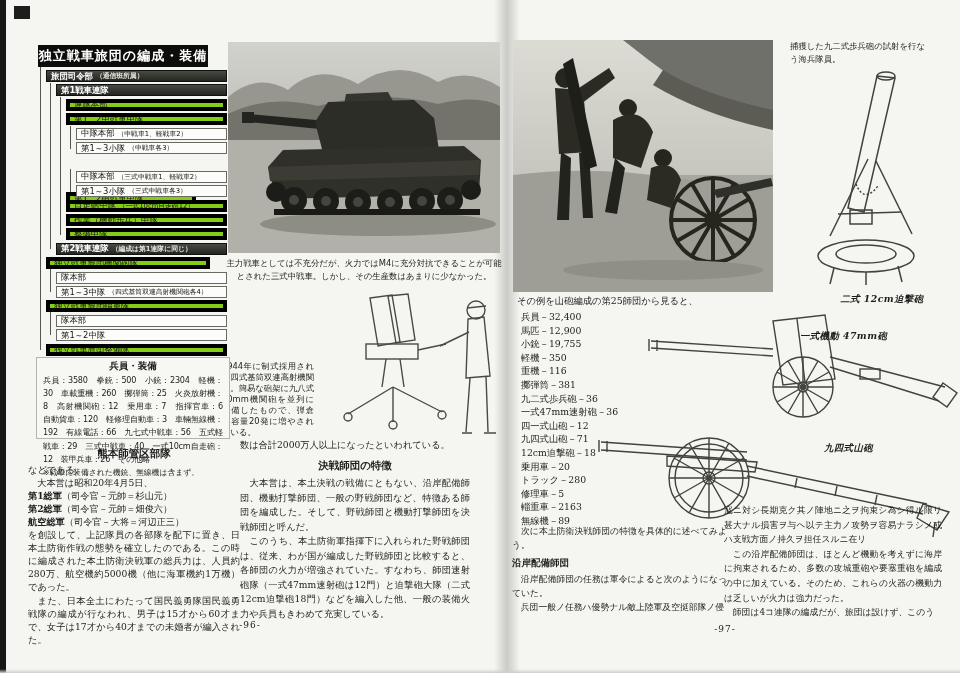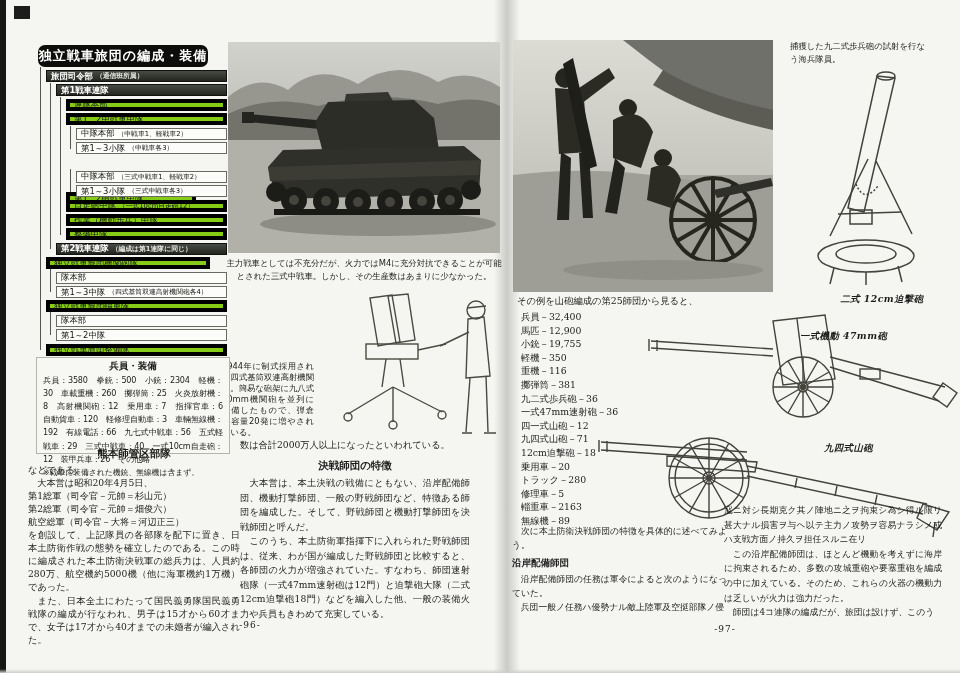--- a/index.html
+++ b/index.html
@@ -11,54 +11,54 @@
   
   .edge-left { left:0; top:0; width:6px; height:673px; background:#161614; }
   .corner-mark { left:14px; top:6px; width:16px; height:13px; background:#1d1d1b; }
   .gutter { left:494px; top:0; width:26px; height:673px;
             background:linear-gradient(90deg, rgba(150,150,145,0) 0%, rgba(150,150,145,.45) 50%, rgba(150,150,145,0) 100%); }
   .edge-bottom { left:0; bottom:0; width:960px; height:4px; background:linear-gradient(0deg,#cfcfca,rgba(0,0,0,0)); }
 
   
   .title-box { left:38px; top:45px; width:170px; height:22px; background:#0d0d0b; color:#fff;
                font-family:"DejaVu Sans","Liberation Sans",sans-serif; font-size:13px; font-weight:bold;
-               text-align:center; line-height:22px; letter-spacing:1px;border-radius:7px; }
+               text-align:center; line-height:22px; letter-spacing:1px; }
   .org-chart { left:0; top:0; width:240px; height:460px; font-family:"DejaVu Sans","Liberation Sans",sans-serif; }
   .trunk { position:absolute; width:1px; background:#55554f; }
   .oc-row { position:absolute; height:12px; display:flex; align-items:center; gap:3px; padding-left:4px;
             font-size:8.4px; white-space:nowrap; overflow:hidden; }
   .oc-row::before { content:""; position:absolute; left:-6px; top:5px; width:6px; height:1px; background:#55554f; }
   .oc-dark  { background:linear-gradient(#474b45,#23261f); color:#fff; font-weight:bold; border:1px solid #111; }
   .oc-dark .oc-note { color:#e4e4dd; }
   .oc-grey  { background:#84cc16; border:4px solid #000000; color:#14140f; }
   .oc-white { background:#fcfcfa; border:1px solid #6a6a63; color:#14140f; }
   .oc-note { font-size:6.8px; }
 
-  .stats-box { left:36px; top:357px; width:194px; height:97px; border:1px solid #b4b4ab; padding:2px 6px;
+  .stats-box { left:36px; top:357px; width:194px; height:82px; border:1px solid #b4b4ab; padding:2px 6px;
                background:#f7f7f4; }
   .stats-heading { text-align:center; font-weight:bold; font-size:9.5px; margin-bottom:1px; }
   .stats-body { font-family:"DejaVu Sans","Liberation Sans",sans-serif; font-size:8.1px; line-height:1.62;
                 text-align:justify; letter-spacing:-0.2px; }
   .stats-note { font-family:"DejaVu Sans","Liberation Sans",sans-serif; font-size:7.8px; margin-top:1px; }
 
   figure { border:none; }
   .tank-photo { left:228px; top:42px; width:272px; height:211px; }
   .tank-caption { left:226px; top:257px; width:276px; font-family:"DejaVu Sans","Liberation Sans",sans-serif;
                   font-size:8.4px; line-height:1.6; text-align:center; }
   .aa-illustration { left:318px; top:292px; width:196px; height:152px; }
   .aa-caption { left:222px; top:361px; width:92px; font-family:"DejaVu Sans","Liberation Sans",sans-serif;
                 font-size:8.3px; line-height:1.32; text-align:justify; }
 
   .col { font-size:9.2px; line-height:1.42; }
   .col .just { text-align:justify; }
   .col1 { left:28px; top:445px; width:212px; }
   .col2 { left:240px; top:438px; width:230px; line-height:1.58; }
   .center-head { text-align:center; font-weight:bold; font-size:10.5px; margin:1px 0 2px; }
   .col2 .center-head { margin:4px 0 3px; }
-  .army .b { font-weight:normal; }
+  .army .b { font-weight:bold; }
 
   .pagenum { font-size:9px; letter-spacing:1px; text-align:center; }
   .pn96 { left:230px; top:620px; width:40px; }
   .pn97 { left:705px; top:624px; width:40px; }
 
   
   .soldiers-photo { left:513px; top:40px; width:260px; height:252px; }
   .rphoto-caption { left:790px; top:40px; width:140px; font-family:"DejaVu Sans","Liberation Sans",sans-serif;
                     font-size:8.4px; line-height:1.6; }
   .mortar-illu { left:802px; top:64px; width:148px; height:222px; }

